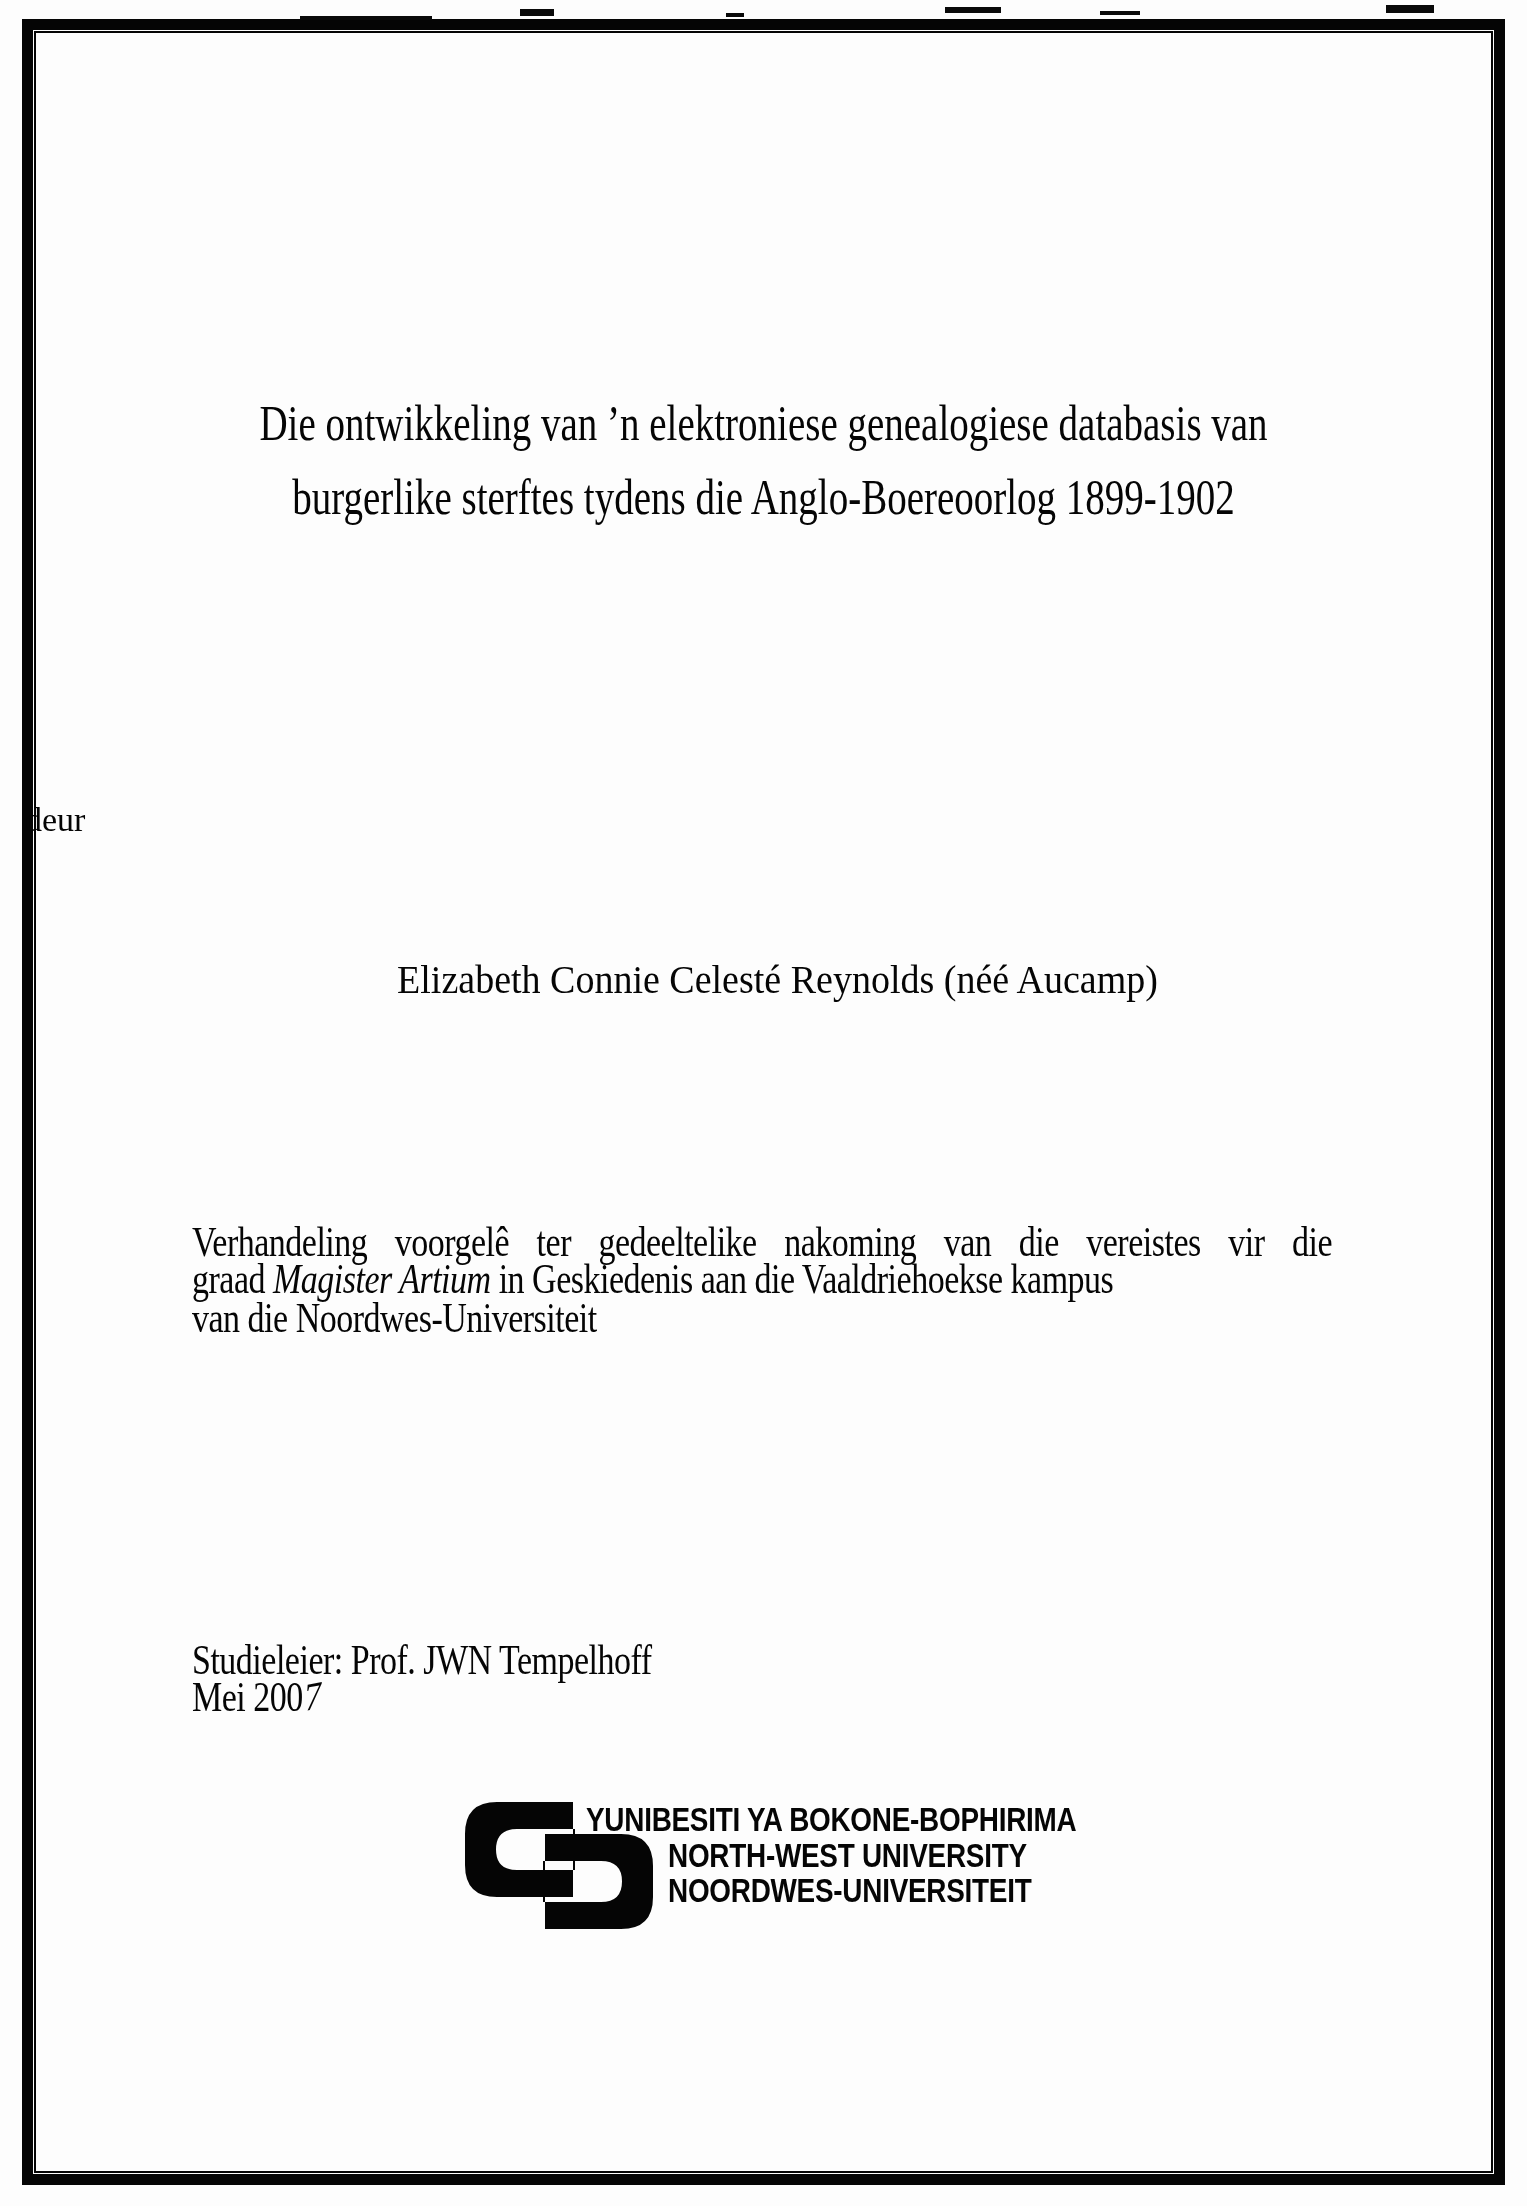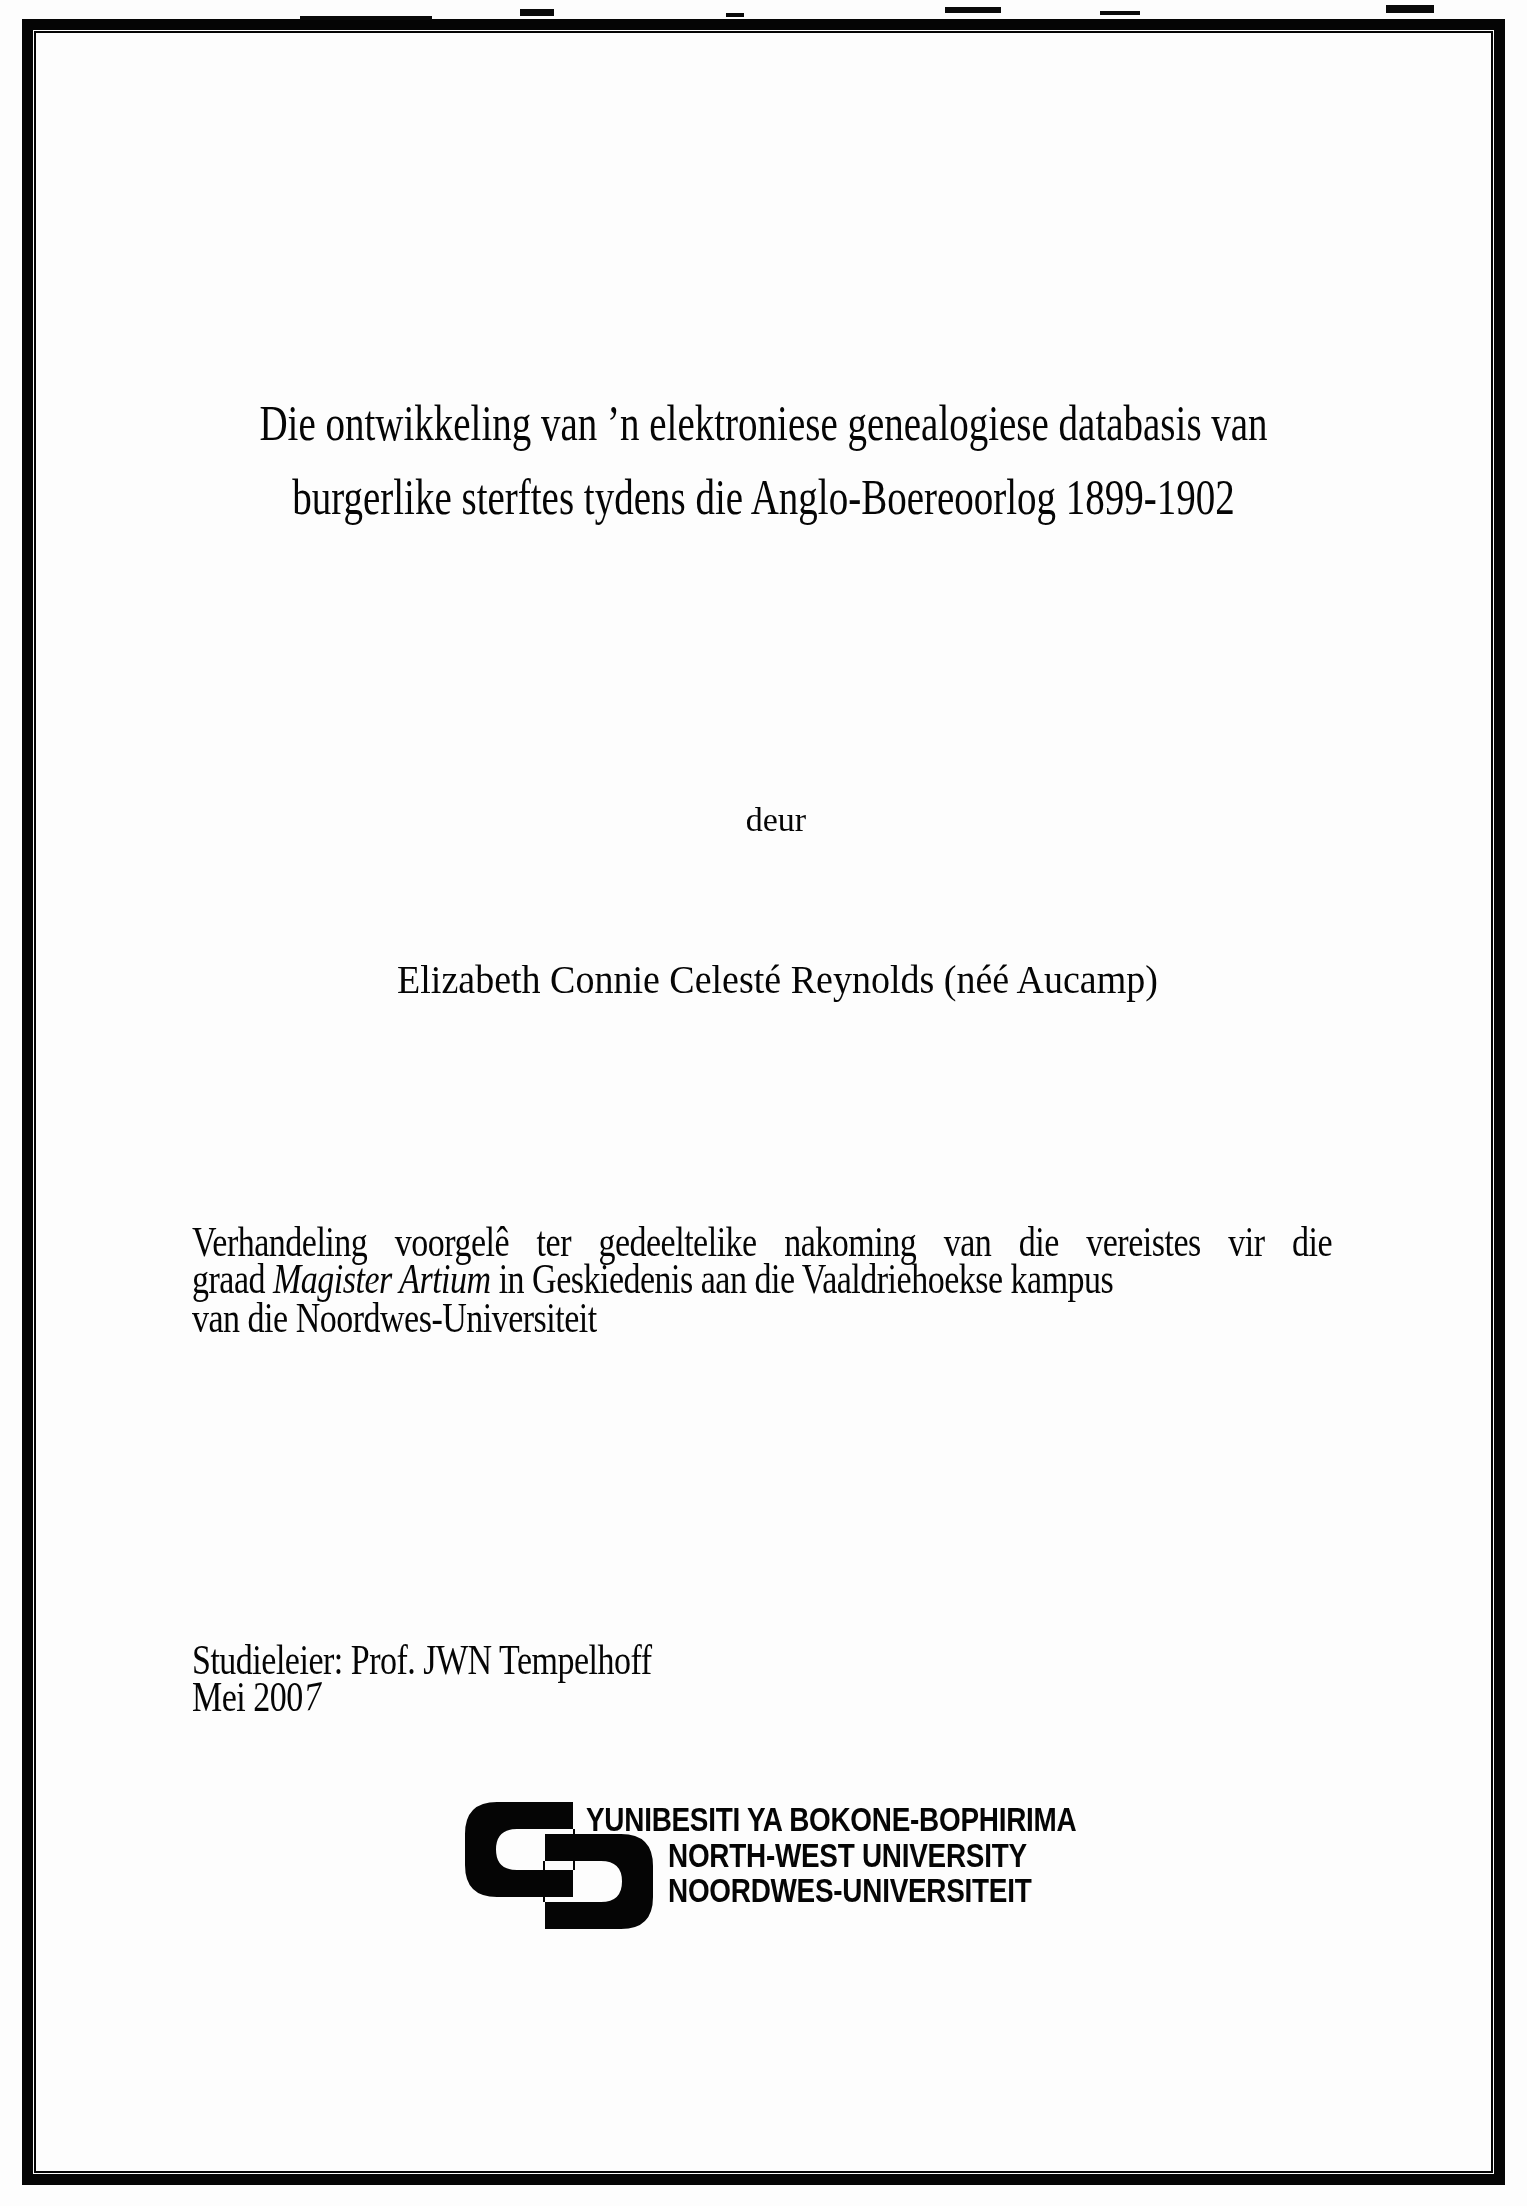--- a/index.html
+++ b/index.html
@@ -46,21 +46,21 @@
     font-size: 39px;
     line-height: 57px;
     transform: scaleY(1.3);
     transform-origin: top center;
   }
 
   .byline {
     top: 798px; left: 0; width: 1527px;
     padding-left: 25px;
     box-sizing: border-box;
-    text-align: center;
+    text-align: left;
     font-size: 34px;
     line-height: 44px;
   }
 
   .author-line {
     top: 956px; left: 0; width: 1527px;
     padding-left: 28px;
     box-sizing: border-box;
     text-align: center;
     font-size: 38px;

